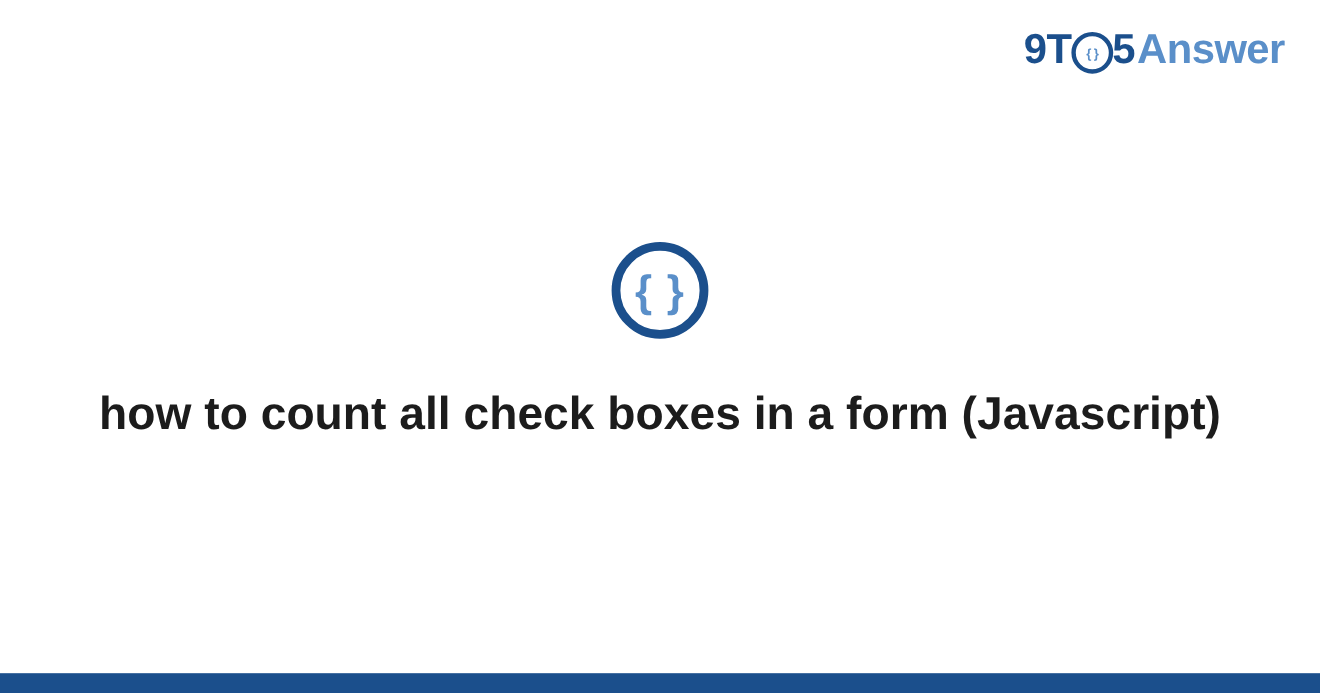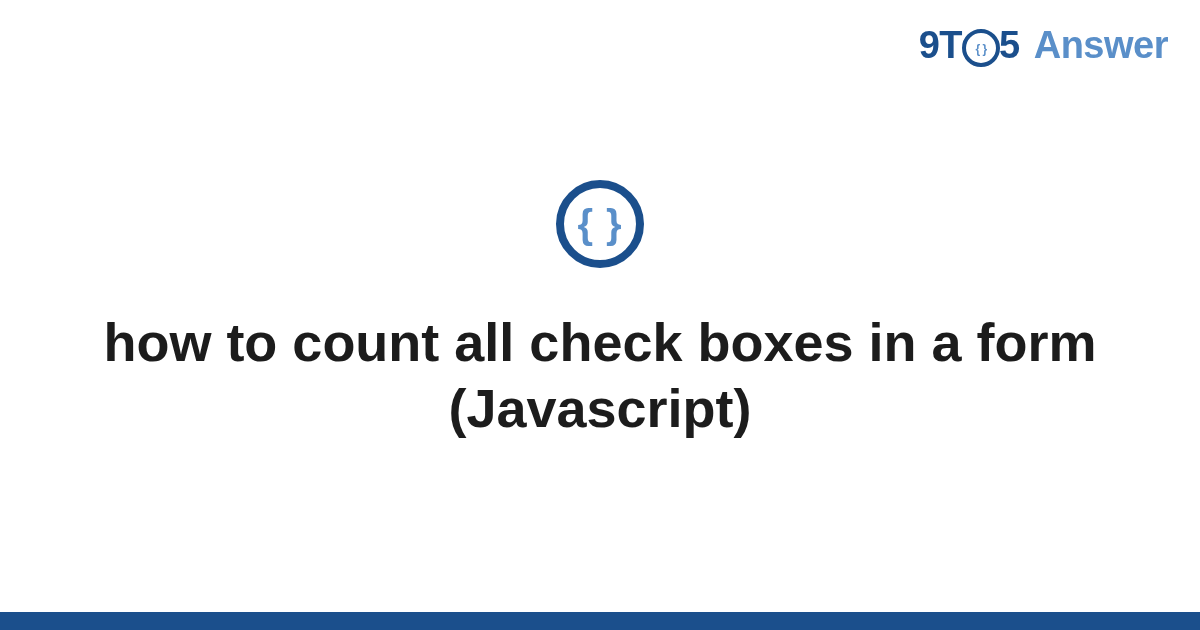--- a/index.html
+++ b/index.html
@@ -28,39 +28,39 @@
       display: inline-flex;
       align-items: center;
       justify-content: center;
       width: 40px;
       height: 40px;
       margin: 0 -1px;
       position: relative;
       top: 2px;
     }
     .logo-5 { color: #1b4f8c; font-weight: 700; margin-left: -1px; }
-    .logo-answer { color: #5a8fc9; font-weight: 600; margin-left: 14px; }
+    .logo-answer { color: #5a8fc9; font-weight: 600; margin-left: 2px; }
     .content {
       position: absolute;
       top: 0; left: 0; right: 0; bottom: 0;
       display: flex;
       flex-direction: column;
       align-items: center;
       justify-content: center;
       padding: 0 60px;
       gap: 40px;
       transform: translateY(-5px);
     }
     .center-icon {
       display: flex;
       align-items: center;
       justify-content: center;
     }
     .title {
-      font-size: 54px;
+      font-size: 42px;
       font-weight: 700;
       color: #1c1c1c;
       text-align: center;
       line-height: 1.22;
       max-width: 1080px;
     }
     .bottom-bar {
       position: absolute;
       bottom: 0;
       left: 0;

